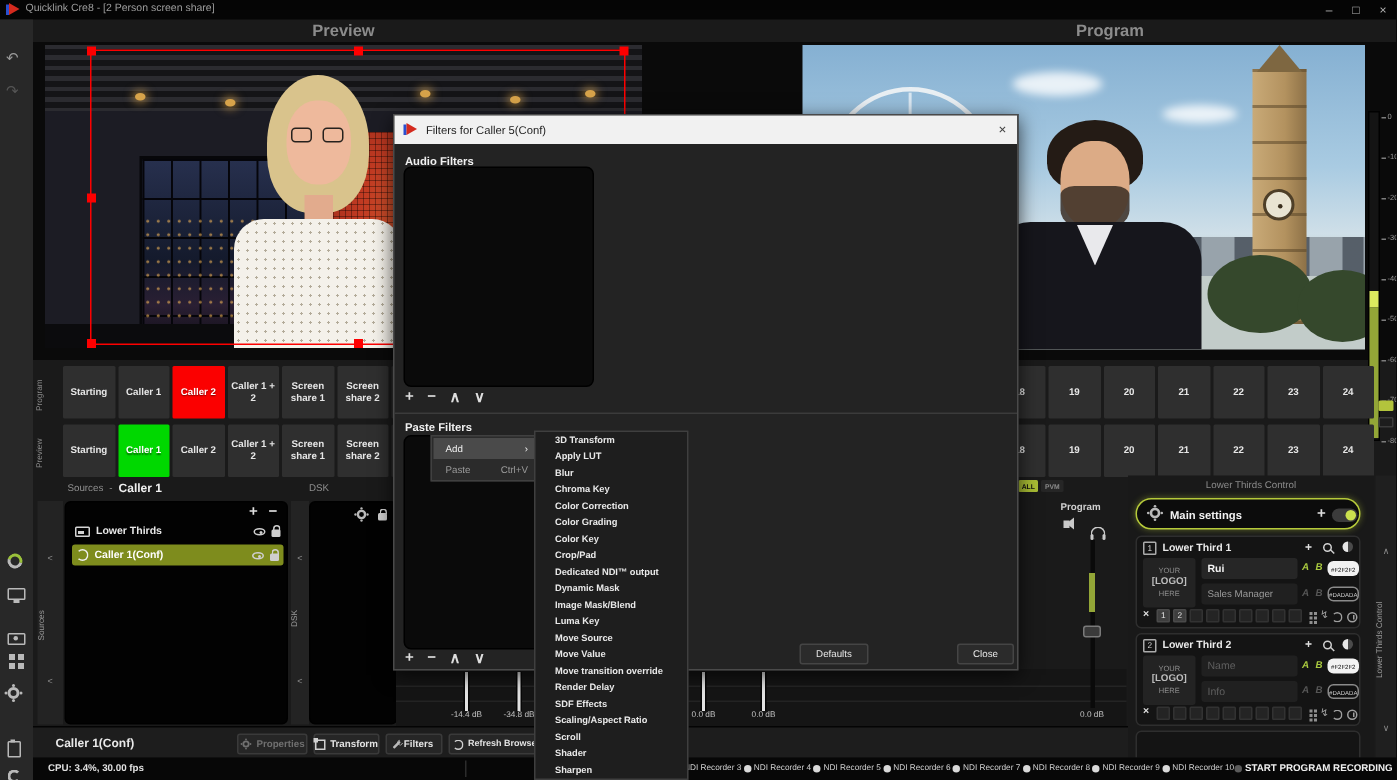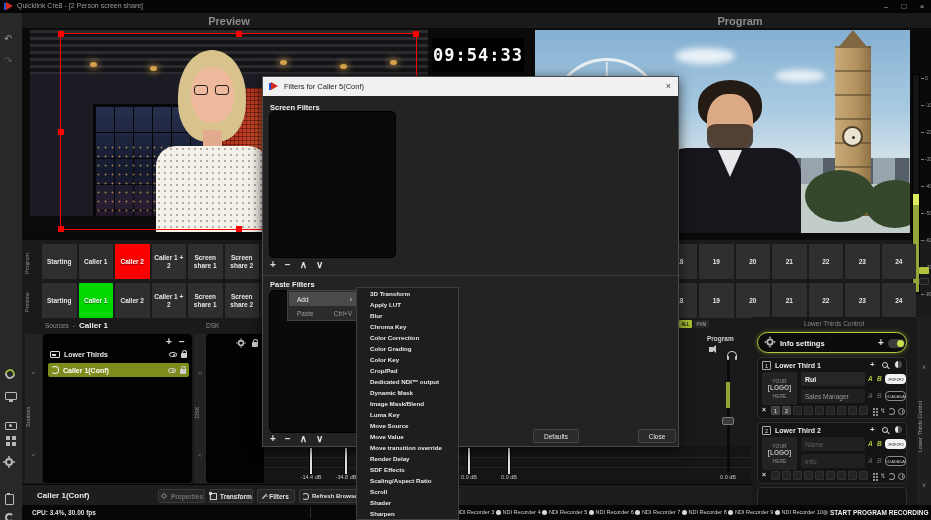--- a/index.html
+++ b/index.html
@@ -270,21 +270,20 @@
         <div class="handle" style="left: calc(50% - 3px); top: calc(0% - 3px);"></div>
         <div class="handle" style="left: calc(100% - 3px); top: calc(0% - 3px);"></div>
         <div class="handle" style="left: calc(0% - 3px); top: calc(50% - 3px);"></div>
         <div class="handle" style="left: calc(100% - 3px); top: calc(50% - 3px);"></div>
         <div class="handle" style="left: calc(0% - 3px); top: calc(100% - 3px);"></div>
         <div class="handle" style="left: calc(50% - 3px); top: calc(100% - 3px);"></div>
         <div class="handle" style="left: calc(100% - 3px); top: calc(100% - 3px);"></div>
       </div>
   </div>
 
-  <div class="abs clockbox ctr">09:54:33</div>
 
   <div class="abs scene pg">
     <div class="cloud" style="left:140px; top:18px; width:60px; height:16px;"></div>
     <div class="cloud" style="left:240px; top:40px; width:50px; height:12px;"></div>
     <div class="eye-ring"></div>
     <div class="eye-spoke"></div>
     <div class="eye-spoke" style="transform:rotate(45deg);"></div>
     <div class="eye-spoke" style="transform:rotate(90deg);"></div>
     <div class="eye-spoke" style="transform:rotate(135deg);"></div>
     <div class="skyline"></div>
@@ -453,21 +452,21 @@
   <div class="abs" style="left:727px; top:360px; width:3px; height:112px; background:#0a0a0a;"></div>
   <div class="abs" style="left:726px; top:382px; width:4px; height:26px; background:#93a637;"></div>
   <div class="abs" style="left:722px; top:417px; width:12px; height:8px; background:#3a3a3a; border:1px solid #7a7a7a; border-radius:2px;"></div>
   <div class="dblabel" style="left:713px; top:474px;">0.0 dB</div>
 
   <div class="abs ltpanel">
     <div style="position:absolute; left:0; top:3px; width:100%; text-align:center; font-size:6.5px; color:#8a8a8a;">Lower Thirds Control</div>
 
     <div style="position:absolute; left:5px; top:15px; width:150px; height:21px; background:#0c0c0c; border:1px solid #b6ca3a; border-radius:11px; box-shadow:0 0 5px rgba(182,202,58,.45);">
       <div class="i-gear" style="position:absolute; left:8px; top:5px; transform:scale(.9);"></div>
-      <span style="position:absolute; left:22px; top:6px; font-size:7.5px; font-weight:bold; color:#f2f2f2;">Info settings</span>
+      <span style="position:absolute; left:22px; top:6px; font-size:7.5px; font-weight:bold; color:#f2f2f2;">Main settings</span>
       <span class="glyphbtn" style="position:absolute; left:120px; top:5px;">+</span>
       <div class="i-toggle" style="position:absolute; left:130px; top:6px;"></div>
     </div>
 
     <div class="ltcard" style="top:40px;">
       <div class="ltnum">1</div>
       <div class="lttitle">Lower Third 1</div>
       <span class="glyphbtn" style="position:absolute; left:112px; top:2px; font-size:8px;">+</span>
       <div class="i-mag" style="position:absolute; left:124px; top:4px;"></div>
       <div class="i-half" style="position:absolute; left:137px; top:3px;"></div>
@@ -621,21 +620,21 @@
 
   <div class="abs dialog">
     <div class="dlg-title">
       <div class="applogo" style="top:5px; left:6px;">
           <div class="bar"></div>
           <div class="tri"></div>
         </div>
       <span class="t">Filters for Caller 5(Conf)</span>
       <span style="position:absolute; right:7px; top:4px; font-size:9px; color:#444;">×</span>
     </div>
-    <div class="dlg-label" style="left:7px; top:26px;">Screen Filters</div>
+    <div class="dlg-label" style="left:7px; top:26px;">Audio Filters</div>
     <div class="dlg-box" style="left:6px; top:34px; height:147px;"></div>
     <div class="dlg-ctrls" style="left:7px; top:182px;" id="ctrls-0">
         <span>+</span>
         <span>−</span>
         <span>∧</span>
         <span>∨</span>
       </div>
     <div style="position:absolute; left:0; top:198px; width:100%; height:1px; background:#3b3b3b;"></div>
     <div class="dlg-label" style="left:7px; top:203px;">Paste Filters</div>
     <div class="dlg-box" style="left:6px; top:213px; height:143px;"></div>

